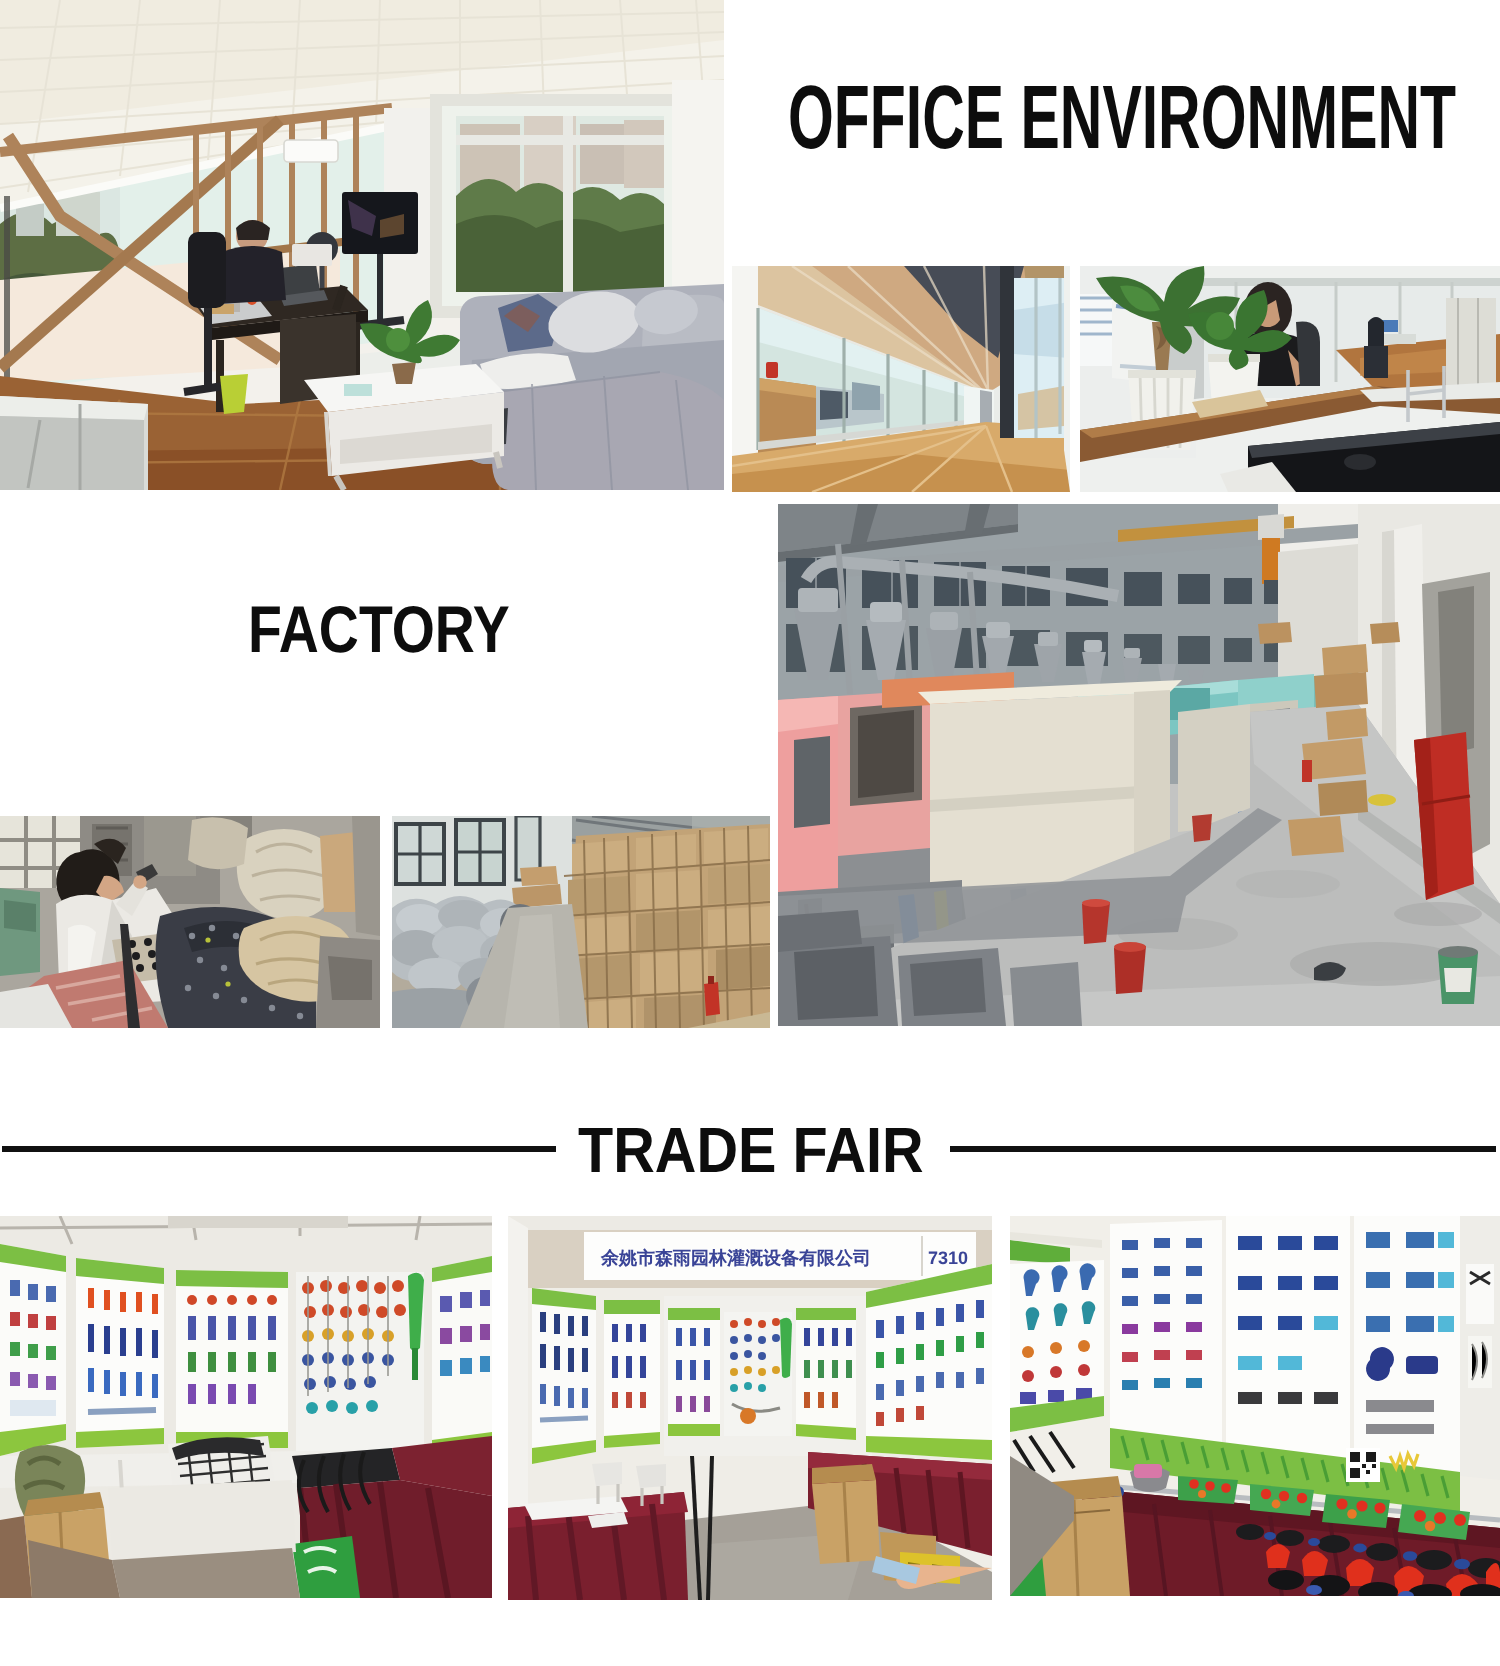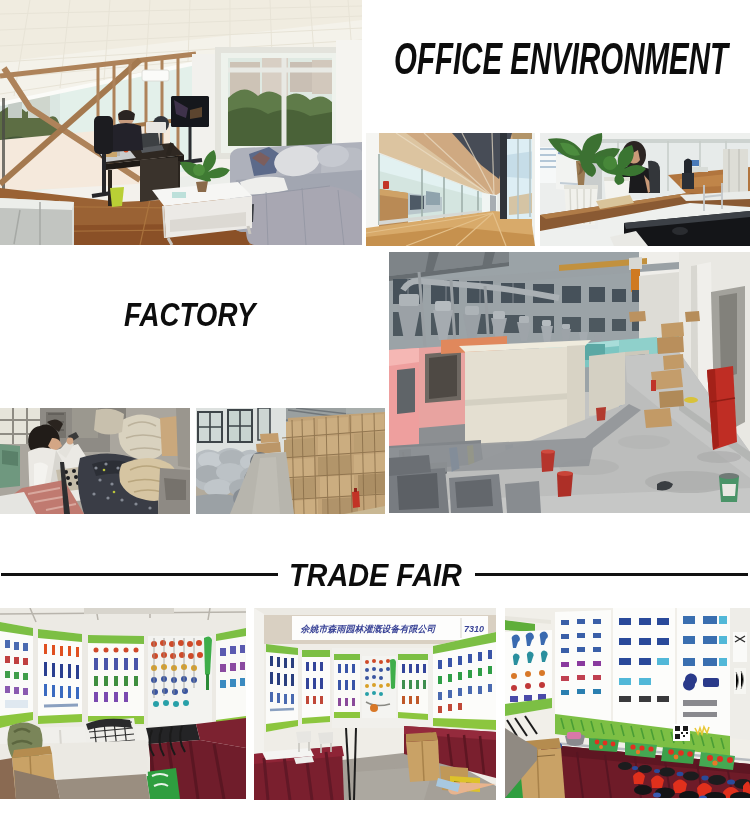--- a/index.html
+++ b/index.html
@@ -1,20 +1,20 @@
 <!DOCTYPE html>
 <html><head><meta charset="utf-8">
 <style>
 html,body{margin:0;padding:0;background:#fff;}
 body{width:750px;height:833px;font-family:"Liberation Sans",sans-serif;overflow:hidden;}
 .abs{position:absolute;}
 .hd{font-weight:bold;color:#0d0d0d;white-space:nowrap;}
 </style></head>
 <body>
-<div style="position:relative;width:750px;height:833px;background:#fff;font-style:italic;">
+<div style="position:relative;width:750px;height:833px;background:#fff;">
 
 <svg class="abs" style="left:0;top:0" width="362" height="245" viewBox="0 0 362 245">
 <rect width="362" height="245" fill="#f3f1ec"></rect>
 
 <g>
 <path d="M0,0 H362 V56 L196,62 L0,103 Z" fill="#f4f2ea"></path>
 <path d="M0,0 H362 V20 L0,62 Z" fill="#f0ece0"></path>
 <g stroke="#e7e3d6" stroke-width="1" fill="none">
 <path d="M0,14 L362,6"></path>
           <path d="M0,30 L362,16"></path>

